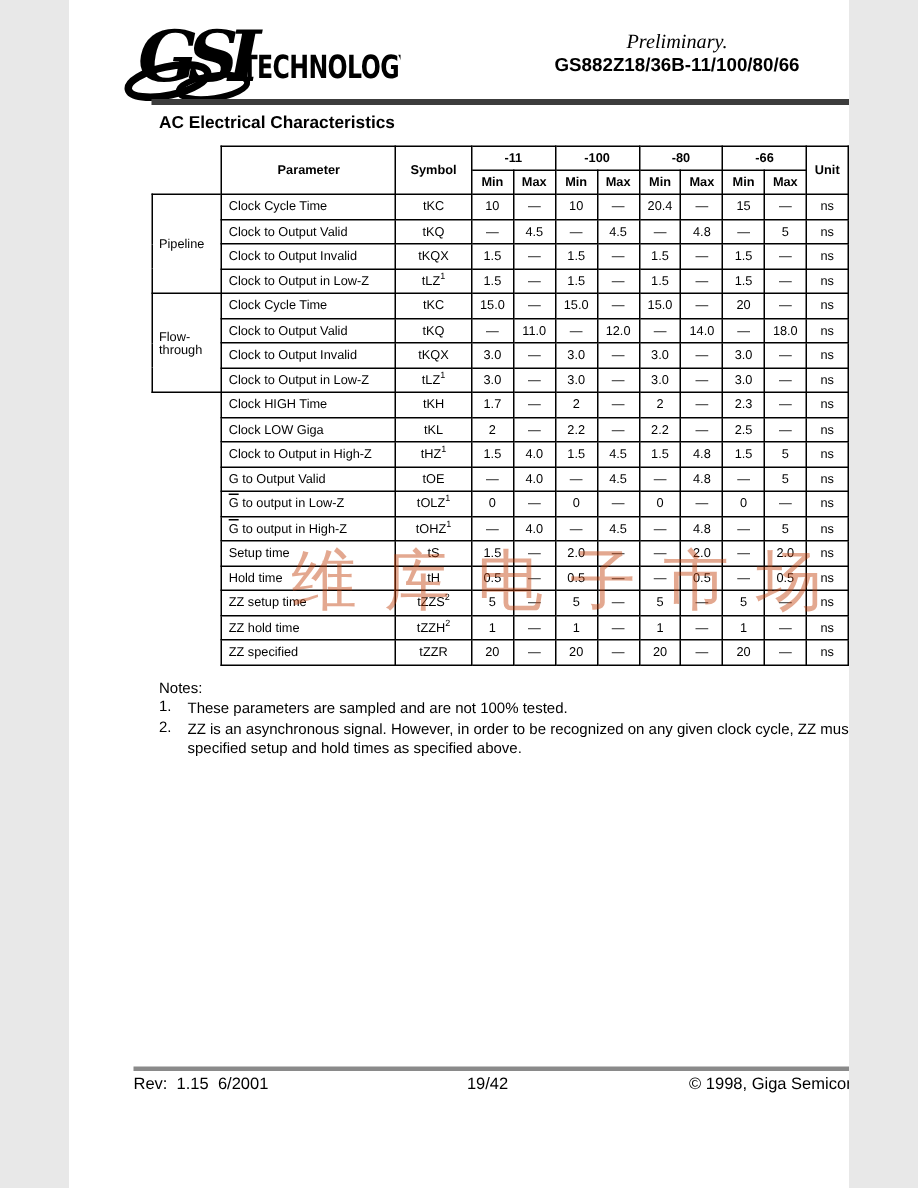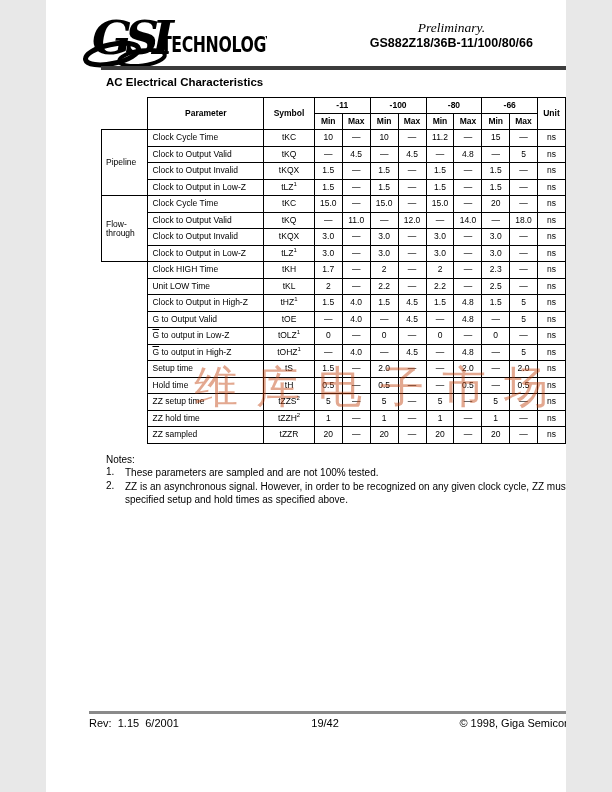--- a/index.html
+++ b/index.html
@@ -141,21 +141,21 @@
       </thead>
       <tbody id="tbody">
           <tr>
             <td class="group" rowspan="4">Pipeline</td>
             <td class="param">Clock Cycle Time</td>
             <td class="symbol">tKC</td>
             <td class="val">10</td>
             <td class="val">—</td>
             <td class="val">10</td>
             <td class="val">—</td>
-            <td class="val">11.2</td>
+            <td class="val">20.4</td>
             <td class="val">—</td>
             <td class="val">15</td>
             <td class="val">—</td>
             <td class="unit">ns</td>
           </tr>
           <tr>
             <td class="param">Clock to Output Valid</td>
             <td class="symbol">tKQ</td>
             <td class="val">—</td>
             <td class="val">4.5</td>
@@ -255,21 +255,21 @@
             <td class="val">2</td>
             <td class="val">—</td>
             <td class="val">2</td>
             <td class="val">—</td>
             <td class="val">2.3</td>
             <td class="val">—</td>
             <td class="unit">ns</td>
           </tr>
           <tr>
             <td class="spacer"></td>
-            <td class="param">Unit LOW Time</td>
+            <td class="param">Clock LOW Giga</td>
             <td class="symbol">tKL</td>
             <td class="val">2</td>
             <td class="val">—</td>
             <td class="val">2.2</td>
             <td class="val">—</td>
             <td class="val">2.2</td>
             <td class="val">—</td>
             <td class="val">2.5</td>
             <td class="val">—</td>
             <td class="unit">ns</td>
@@ -381,21 +381,21 @@
             <td class="val">1</td>
             <td class="val">—</td>
             <td class="val">1</td>
             <td class="val">—</td>
             <td class="val">1</td>
             <td class="val">—</td>
             <td class="unit">ns</td>
           </tr>
           <tr>
             <td class="spacer"></td>
-            <td class="param">ZZ sampled</td>
+            <td class="param">ZZ specified</td>
             <td class="symbol">tZZR</td>
             <td class="val">20</td>
             <td class="val">—</td>
             <td class="val">20</td>
             <td class="val">—</td>
             <td class="val">20</td>
             <td class="val">—</td>
             <td class="val">20</td>
             <td class="val">—</td>
             <td class="unit">ns</td>

